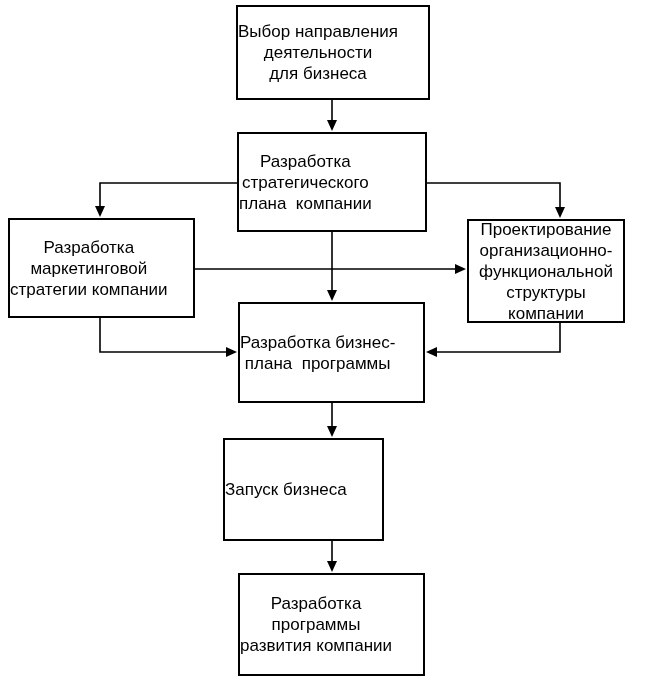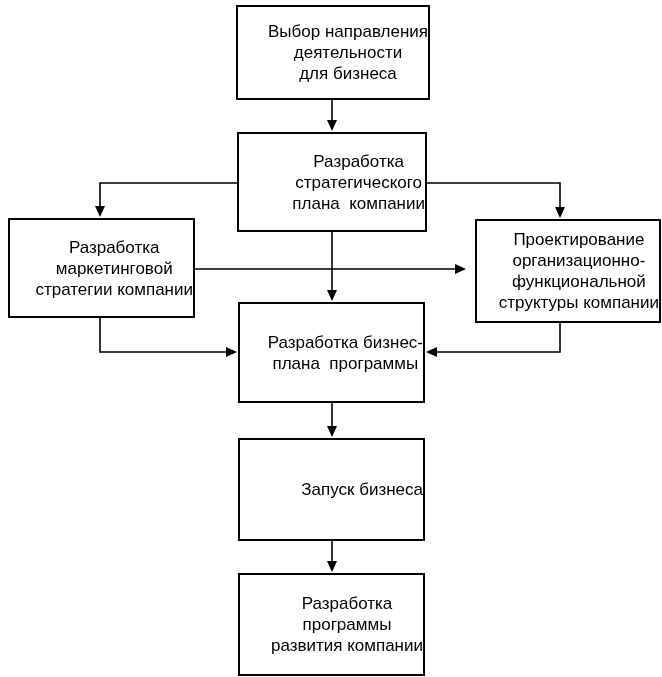--- a/index.html
+++ b/index.html
@@ -33,36 +33,36 @@
     fill: #000000;
     stroke: none;
   }
   .node {
     position: absolute;
     box-sizing: border-box;
     border: 2px solid #000000;
     background: #ffffff;
     display: flex;
     align-items: center;
-    justify-content: flex-end;
+    justify-content: flex-start;
   }
   .node .label {
     display: block;
     text-align: center;
     white-space: pre-wrap;
     font-size: 17px;
     line-height: 21px;
   }
   
   .n1 { left: 236px; top: 5px;   width: 194px; height: 95px;  }
   .n2 { left: 237px; top: 132px; width: 190px; height: 100px; }
   .n3 { left: 8px;   top: 218px; width: 187px; height: 100px; }
-  .n4 { left: 467px; top: 219px; width: 186px; height: 104px; margin-left: 8px; }
+  .n4 { left: 467px; top: 219px; width: 158px; height: 104px; }
   .n5 { left: 238px; top: 302px; width: 187px; height: 101px; }
-  .n6 { left: 238px; top: 438px; width: 187px; height: 103px; }
+  .n6 { left: 223px; top: 438px; width: 161px; height: 103px; }
   .n7 { left: 238px; top: 573px; width: 187px; height: 103px; }
 </style>
 </head>
 <body>
 
 <div class="canvas">
 
   <svg class="connectors" width="662" height="677" viewBox="0 0 662 677" aria-hidden="true">
 
     <g>

